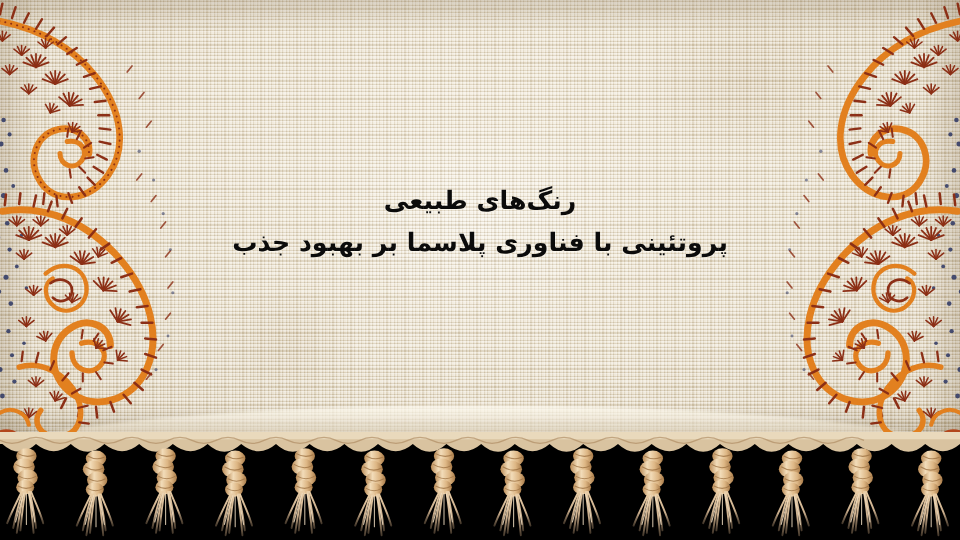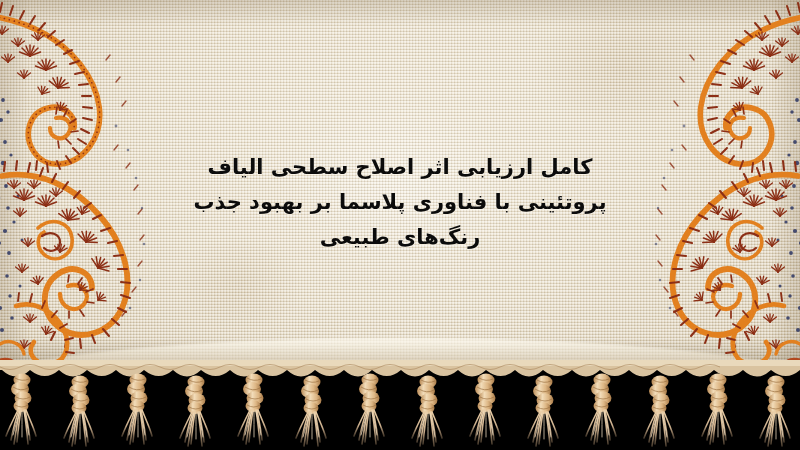--- a/index.html
+++ b/index.html
@@ -543,23 +543,22 @@
         <circle cx="142" cy="178" r="1.3"></circle>
           <circle cx="148" cy="208" r="1.2"></circle>
         <circle cx="150" cy="244" r="1.3"></circle>
           <circle cx="146" cy="280" r="1.2"></circle>
         <circle cx="136" cy="308" r="1.3"></circle>
       </g>
     </svg>
   </div>
 
   <div class="title-block">
-    <div class="title-line">کامل ارزیابی اثر اصلاح سطحی الیاف</div>
+    <div class="title-line">رنگ‌های طبیعی</div>
     <div class="title-line">پروتئینی با فناوری پلاسما بر بهبود جذب</div>
-    <div class="title-line">رنگ‌های طبیعی</div>
   </div>
 
   <div class="fringe">
     <svg viewBox="0 0 800 90" xmlns="http://www.w3.org/2000/svg" aria-hidden="true">
       <defs>
         <linearGradient id="cordg" x1="0" y1="0" x2="1" y2="0">
           <stop offset="0%" stop-color="#b98a55"></stop>
           <stop offset="35%" stop-color="#f2dcb9"></stop>
           <stop offset="70%" stop-color="#ddb684"></stop>
           <stop offset="100%" stop-color="#a87a48"></stop>

